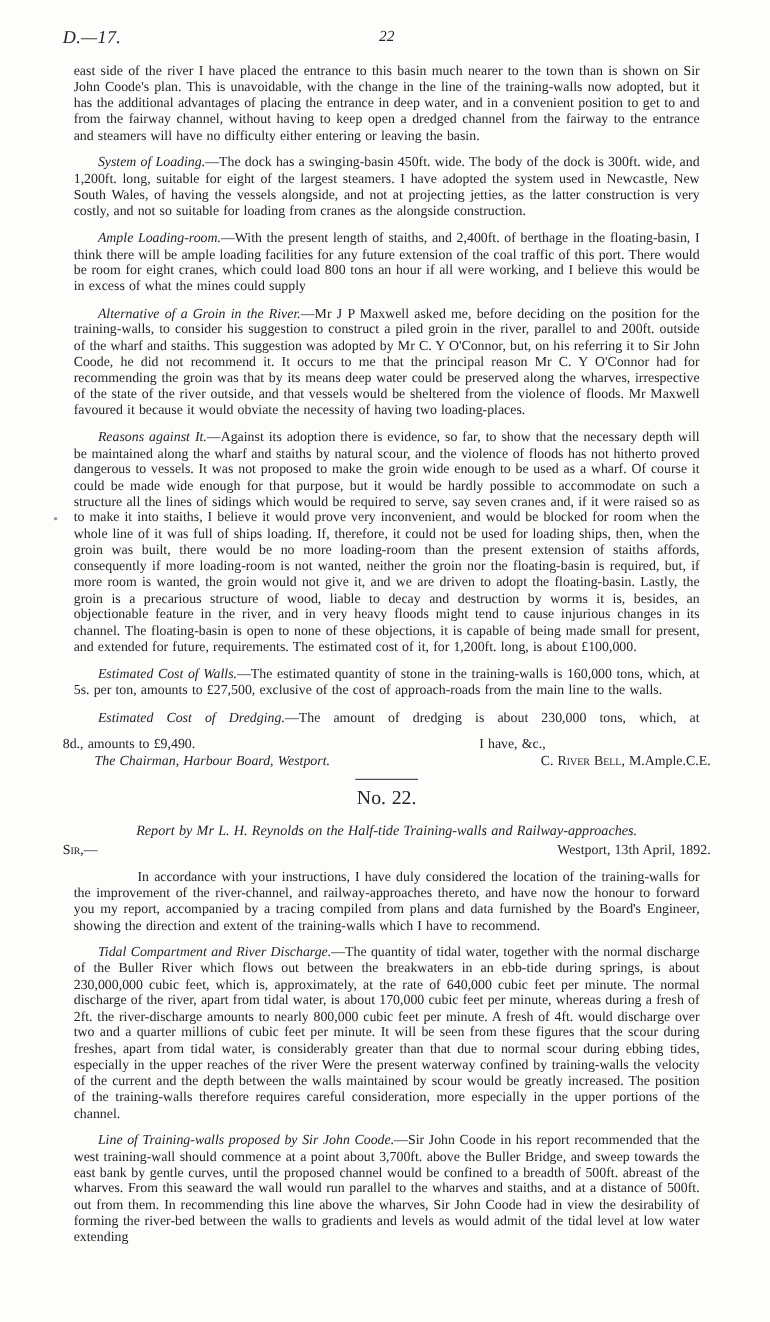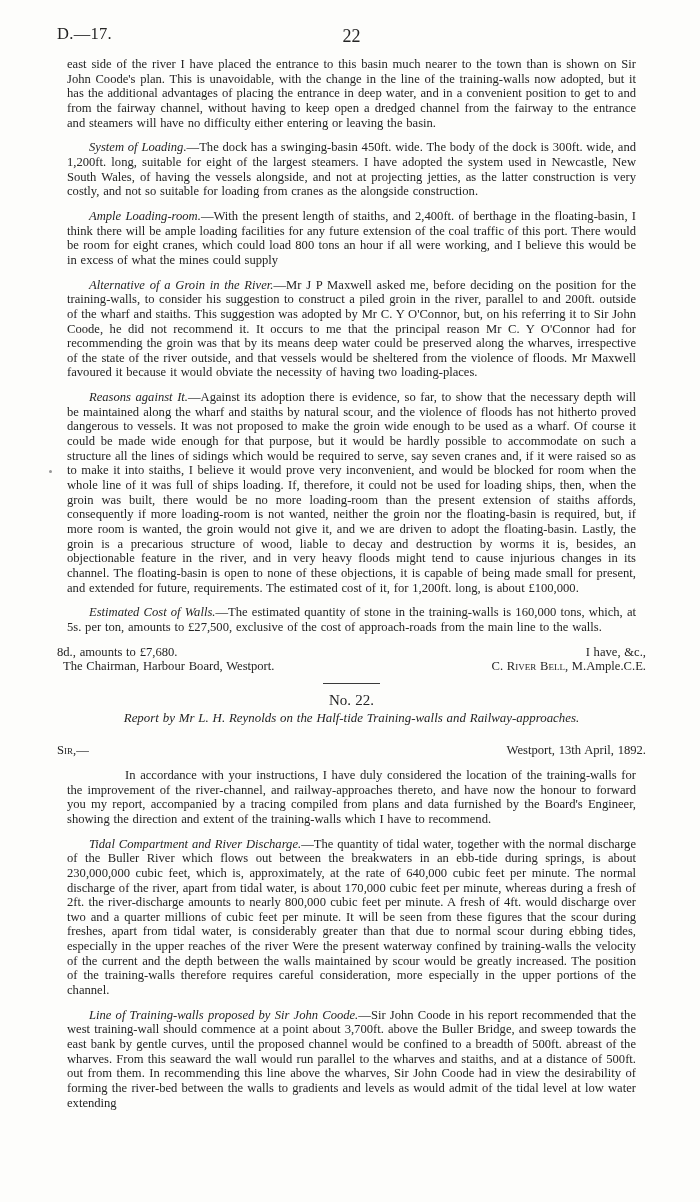--- a/index.html
+++ b/index.html
@@ -17,79 +17,81 @@
   }
   .content {
     position: absolute;
     left: 57px; top: 24px;
     width: 589px;
   }
   .header-row {
     position: relative;
     height: 22px;
     margin-bottom: 11px;
+    font-style: italic;
   }
   .doc-ref {
     position: absolute; left: 0; top: 0;
     font-size: 16.5px;
     letter-spacing: 0.3px;
   }
   .page-num {
     position: absolute; left: 0; right: 0; top: 2px;
     text-align: center;
-    font-size: 18px;
+    font-size: 14px;
   }
   .body-text {
     font-size: 12.6px;
     line-height: 14.65px;
     word-spacing: 0.05em;
   }
   p.para {
     margin: 10px;
     text-align: justify;
     text-indent: 22px;
   }
   p.para.no-indent { text-indent: 0; }
   p.para.indent-lg { text-indent: 58px; }
   p.para.force-justify { text-align-last: justify; }
   .lead { font-style: italic; }
   .closing-row1 {
     display: flex;
   }
   .closing-row1 .i-have {
     margin-left: auto;
+    margin-right: 150px;
     text-align: center;
   }
   .closing-row2 {
     display: flex;
     justify-content: space-between;
   }
-  .closing-row2 .addressee { margin-left: 6px; }
+  .closing-row2 .addressee { margin-left: 29px; font-style: italic; }
   .sc { font-variant: small-caps; }
   .divider {
     width: 57px;
     border: 0;
     border-top: 1.6px solid #3a3a3a;
     margin: 9px auto 9px auto;
   }
   .report-number {
     text-align: center;
-    font-size: 15px;
+    font-size: 18px;
     margin-top: 4px;
   }
   .report-title {
     text-align: center;
     font-style: italic;
     font-size: 12.9px;
-    margin-top: 3px;
+    margin-top: 16px;
   }
   .salutation-row {
     display: flex;
     justify-content: space-between;
-    margin-top: 18px;
+    margin-top: 2px;
   }
   .scan-artifact {
     position: absolute;
     left: 49px; top: 470px;
     width: 3px; height: 3px;
     background: #6a6a6a;
     border-radius: 50%;
     opacity: 0.7;
   }
 </style>
@@ -112,23 +114,24 @@
       <p class="para"><span class="lead">System of Loading.</span><span>—The dock has a swinging-basin 450ft. wide. The body of the dock is 300ft. wide, and 1,200ft. long, suitable for eight of the largest steamers. I have adopted the system used in Newcastle, New South Wales, of having the vessels alongside, and not at projecting jetties, as the latter construction is very costly, and not so suitable for loading from cranes as the alongside construction.</span></p>
 
       <p class="para"><span class="lead">Ample Loading-room.</span><span>—With the present length of staiths, and 2,400ft. of berthage in the floating-basin, I think there will be ample loading facilities for any future extension of the coal traffic of this port. There would be room for eight cranes, which could load 800 tons an hour if all were working, and I believe this would be in excess of what the mines could supply</span></p>
 
       <p class="para"><span class="lead">Alternative of a Groin in the River.</span><span>—Mr J P Maxwell asked me, before deciding on the position for the training-walls, to consider his suggestion to construct a piled groin in the river, parallel to and 200ft. outside of the wharf and staiths. This suggestion was adopted by Mr C. Y O'Connor, but, on his referring it to Sir John Coode, he did not recommend it. It occurs to me that the principal reason Mr C. Y O'Connor had for recommending the groin was that by its means deep water could be preserved along the wharves, irrespective of the state of the river outside, and that vessels would be sheltered from the violence of floods. Mr Maxwell favoured it because it would obviate the necessity of having two loading-places.</span></p>
 
       <p class="para"><span class="lead">Reasons against It.</span><span>—Against its adoption there is evidence, so far, to show that the necessary depth will be maintained along the wharf and staiths by natural scour, and the violence of floods has not hitherto proved dangerous to vessels. It was not proposed to make the groin wide enough to be used as a wharf. Of course it could be made wide enough for that purpose, but it would be hardly possible to accommodate on such a structure all the lines of sidings which would be required to serve, say seven cranes  and, if it were raised so as to make it into staiths, I believe it would prove very inconvenient, and would be blocked for room when the whole line of it was full of ships loading. If, therefore, it could not be used for loading ships, then, when the groin was built, there would be no more loading-room than the present extension of staiths affords, consequently if more loading-room is not wanted, neither the groin nor the floating-basin is required, but, if more room is wanted, the groin would not give it, and we are driven to adopt the floating-basin. Lastly, the groin is a precarious structure of wood, liable to decay and destruction by worms  it is, besides, an objectionable feature in the river, and in very heavy floods might tend to cause injurious changes in its channel. The floating-basin is open to none of these objections, it is capable of being made small for present, and extended for future, requirements. The estimated cost of it, for 1,200ft. long, is about £100,000.</span></p>
 
       <p class="para"><span class="lead">Estimated Cost of Walls.</span><span>—The estimated quantity of stone in the training-walls is 160,000 tons, which, at 5s. per ton, amounts to £27,500, exclusive of the cost of approach-roads from the main line to the walls.</span></p>
 
+      <p class="para force-justify"><span class="lead">Estimated Cost of Dredging.</span><span>—The amount of dredging is about 230,000 tons, which, at</span></p>
 
       <div class="closing-row1">
-        <span>8d., amounts to £7,680.</span>
+        <span>8d., amounts to £9,490.</span>
         <span class="i-have">I have, &amp;c.,</span>
       </div>
 
       <div class="closing-row2">
         <span class="addressee">The Chairman, Harbour Board, Westport.</span>
         <span class="signature"><span class="sc">C. River Bell</span><span>, M.Ample.C.E.</span></span>
       </div>
 
     </div>
 

